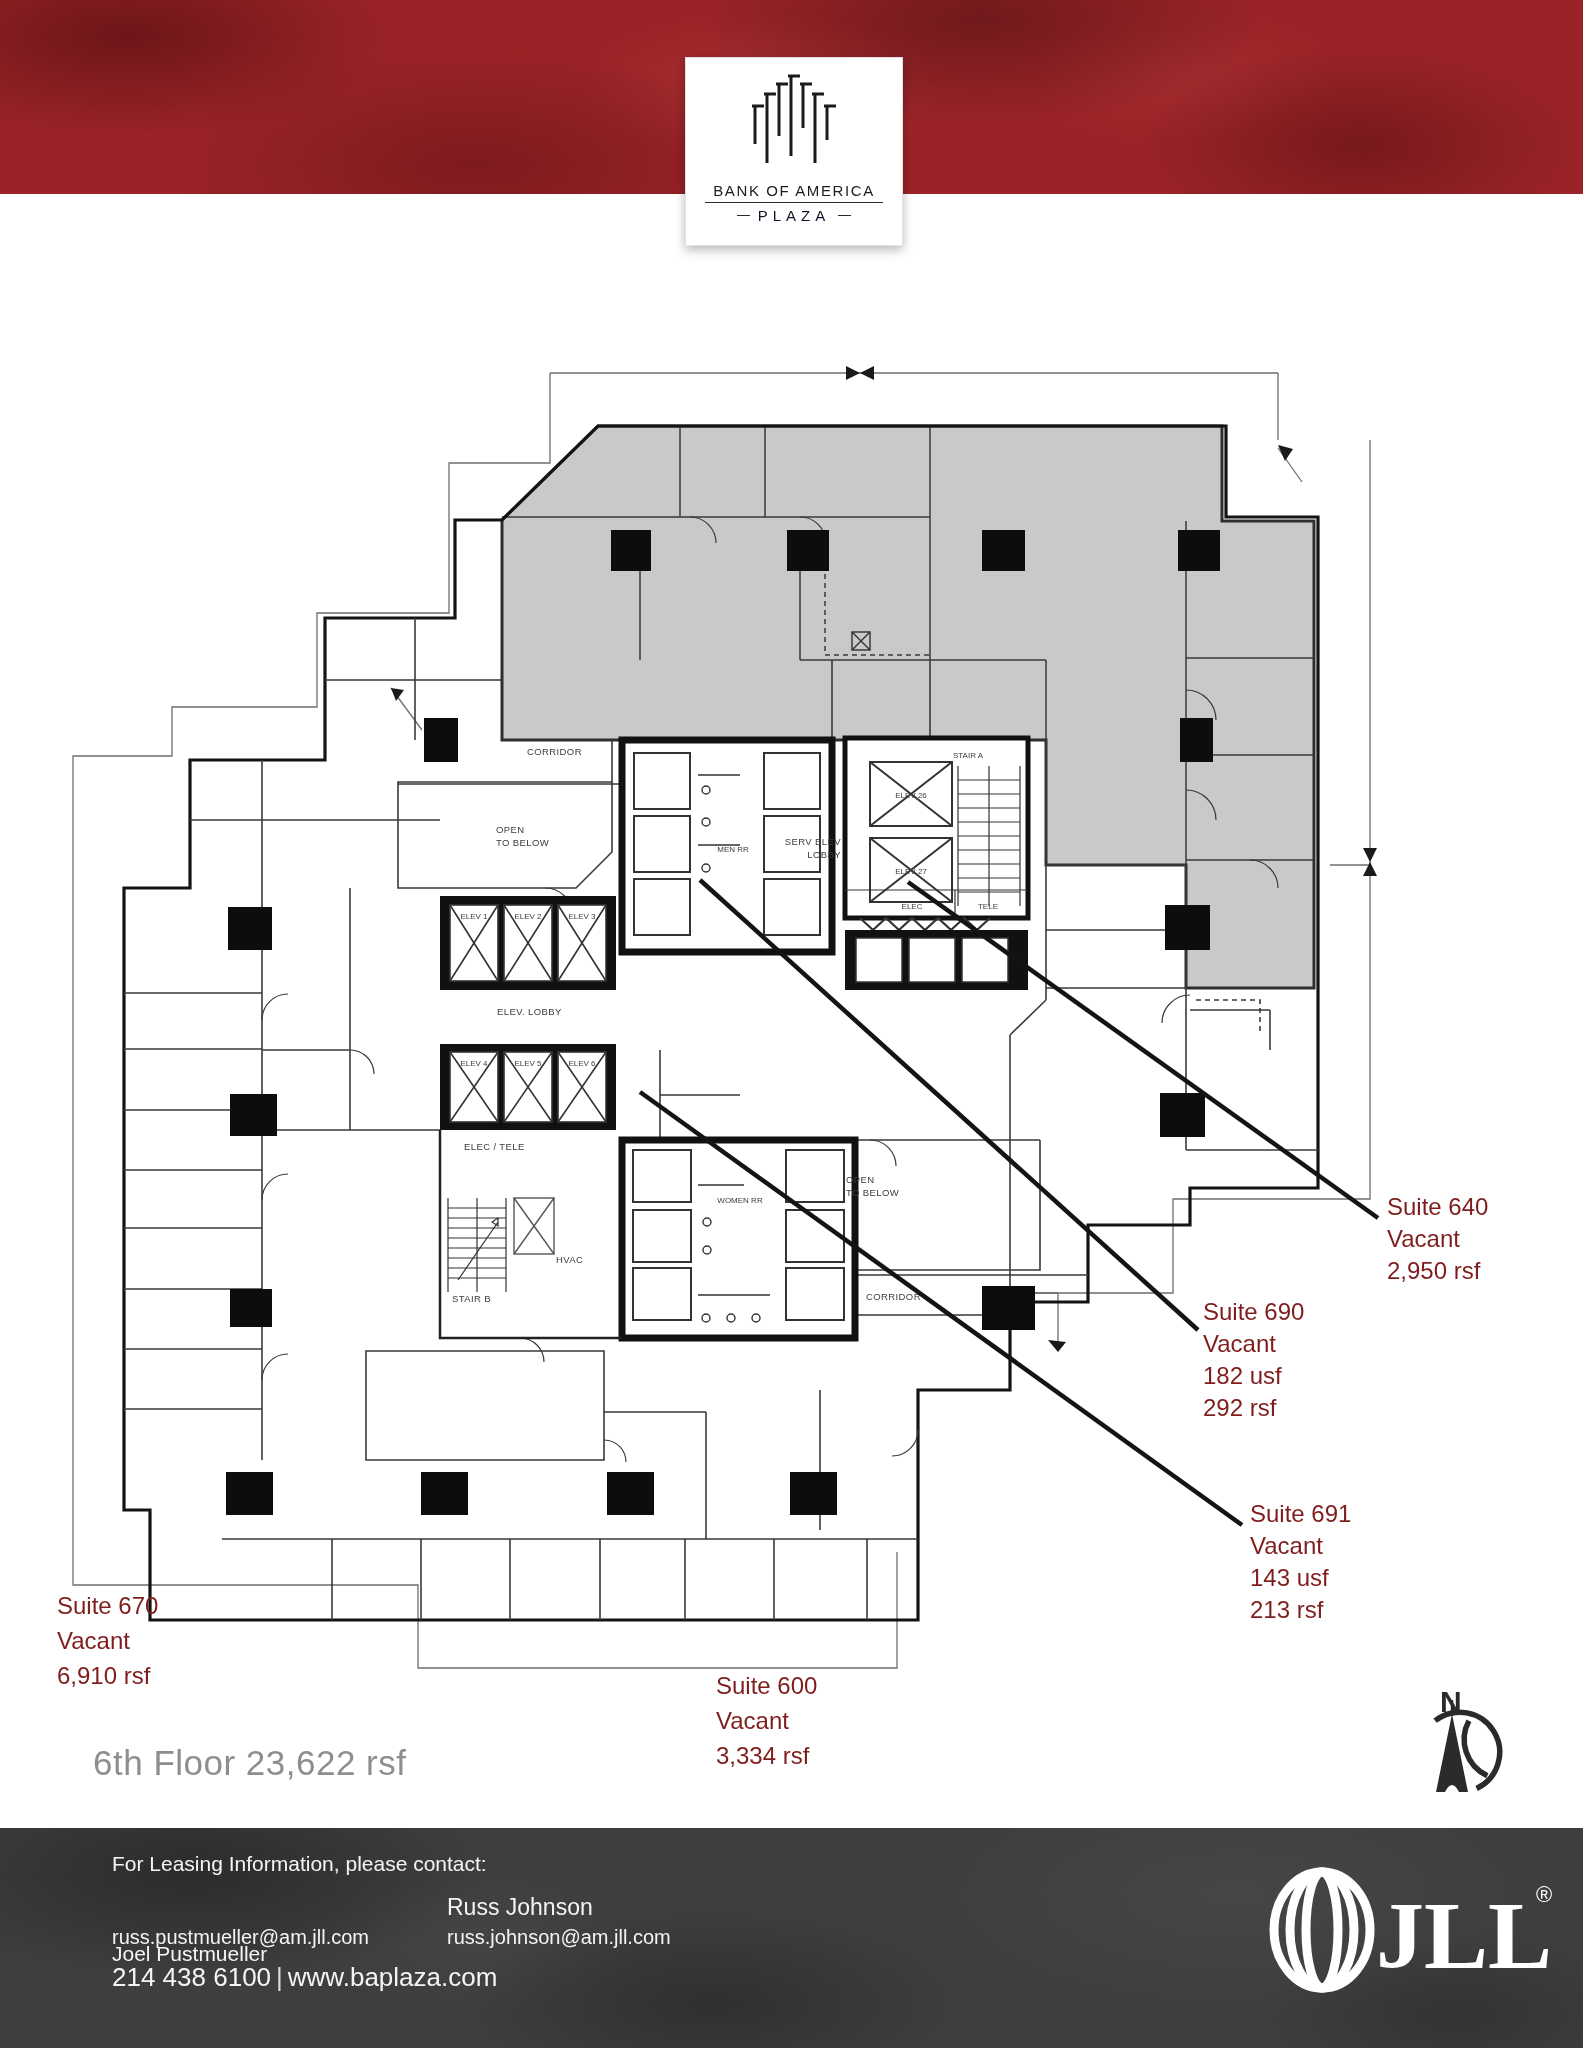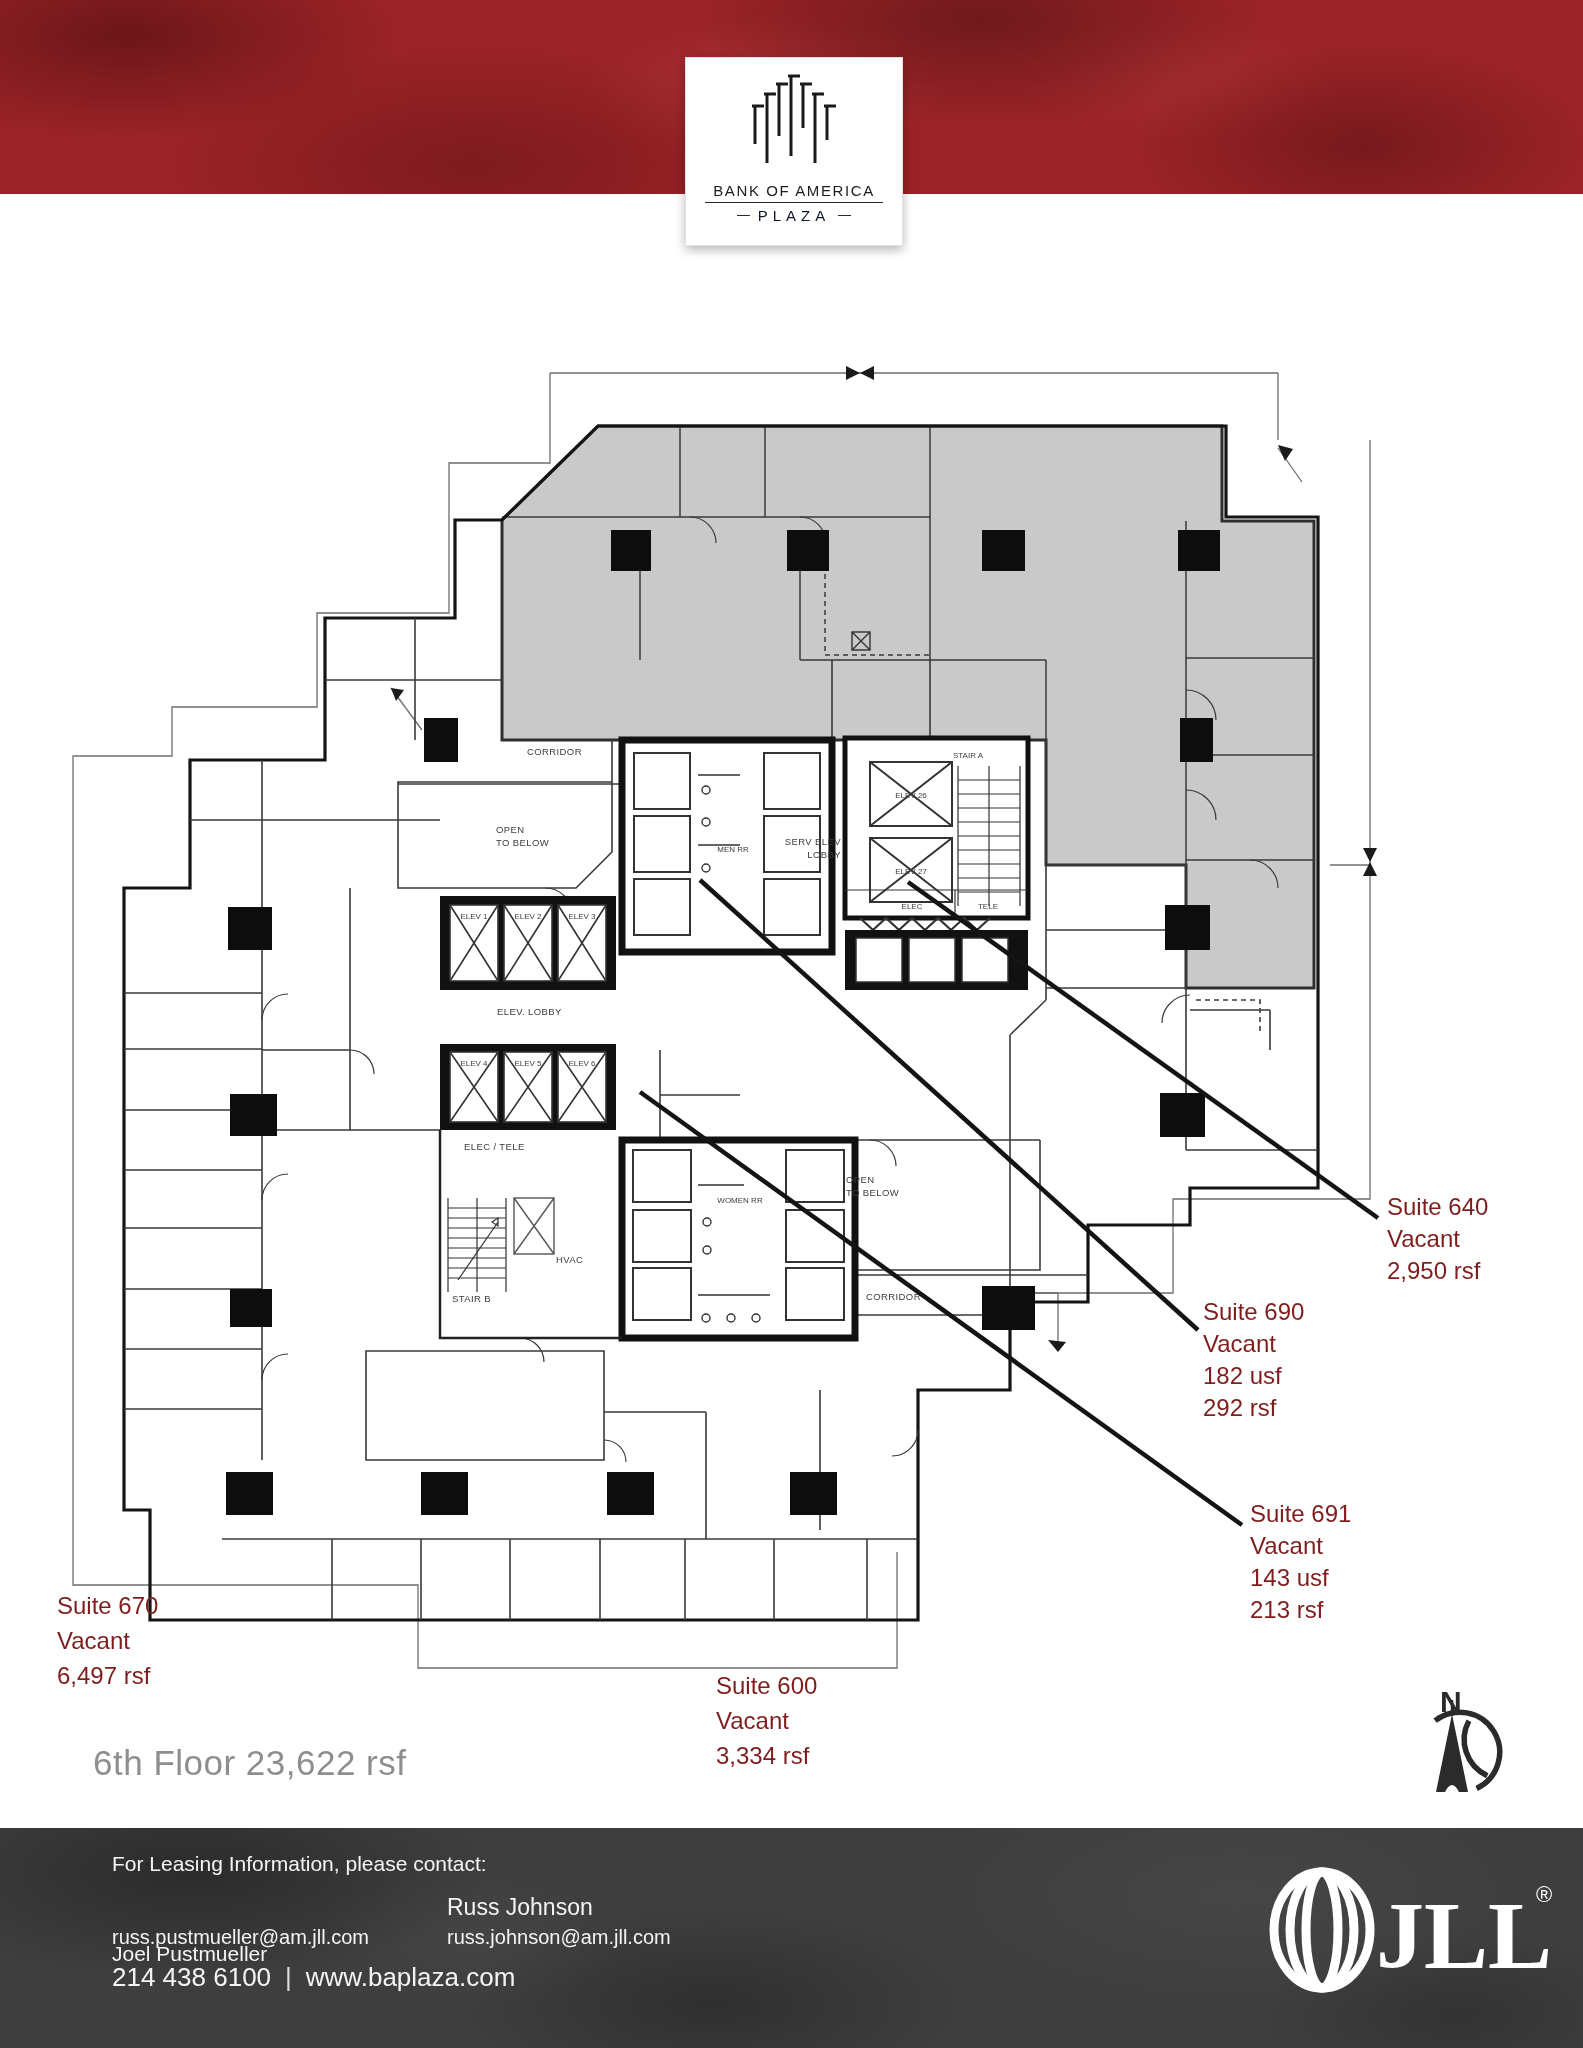--- a/index.html
+++ b/index.html
@@ -37,21 +37,21 @@
       radial-gradient(ellipse 420px 160px at 45% 80%, rgba(20,20,20,.35), transparent 60%),
       radial-gradient(ellipse 520px 200px at 78% 30%, rgba(88,88,88,.30), transparent 60%),
       radial-gradient(ellipse 330px 140px at 92% 85%, rgba(25,25,25,.30), transparent 60%),
       radial-gradient(ellipse 260px 120px at 30% 50%, rgba(96,96,96,.18), transparent 60%);
     color:#f4f4f4;}
   .f-head{position:absolute;left:112px;top:24px;font-size:21px;text-align:right;}
   .f-name1{position:absolute;left:112px;top:66px;font-size:21px;margin-top:48px;}
   .f-mail1{position:absolute;left:112px;top:98px;font-size:20px;}
   .f-name2{position:absolute;left:447px;top:66px;font-size:23px;}
   .f-mail2{position:absolute;left:447px;top:98px;font-size:20px;}
-  .f-phone{position:absolute;left:112px;top:134px;font-size:26px;display:flex;gap:14px;align-items:center;}
+  .f-phone{position:absolute;left:112px;top:134px;font-size:26px;display:flex;gap:5px;align-items:center;}
   .f-phone .pipe{font-weight:300;color:#dcdcdc;}
   .jll{position:absolute;left:1258px;top:36px;}
   
   .plan-svg{position:absolute;left:0;top:0;width:1583px;height:2048px;}
   .cad{font-family:"Liberation Sans",sans-serif;font-size:9.5px;fill:#3c3c3c;letter-spacing:.4px;}
   .cadm{font-family:"Liberation Sans",sans-serif;font-size:8px;fill:#3c3c3c;text-anchor:middle;}
 </style>
 </head>
 <body>
 
@@ -319,21 +319,21 @@
   </div>
   <div class="suite s691">
     <div>Suite 691</div>
     <div>Vacant</div>
     <div>143 usf</div>
     <div>213 rsf</div>
   </div>
   <div class="suite s670">
     <div>Suite 670</div>
     <div>Vacant</div>
-    <div>6,497 rsf</div>
+    <div>6,910 rsf</div>
   </div>
   <div class="suite s600">
     <div>Suite 600</div>
     <div>Vacant</div>
     <div>3,334 rsf</div>
   </div>
 
   <div class="floor-title">6th Floor 23,622 rsf</div>
 
   <div class="footer">

